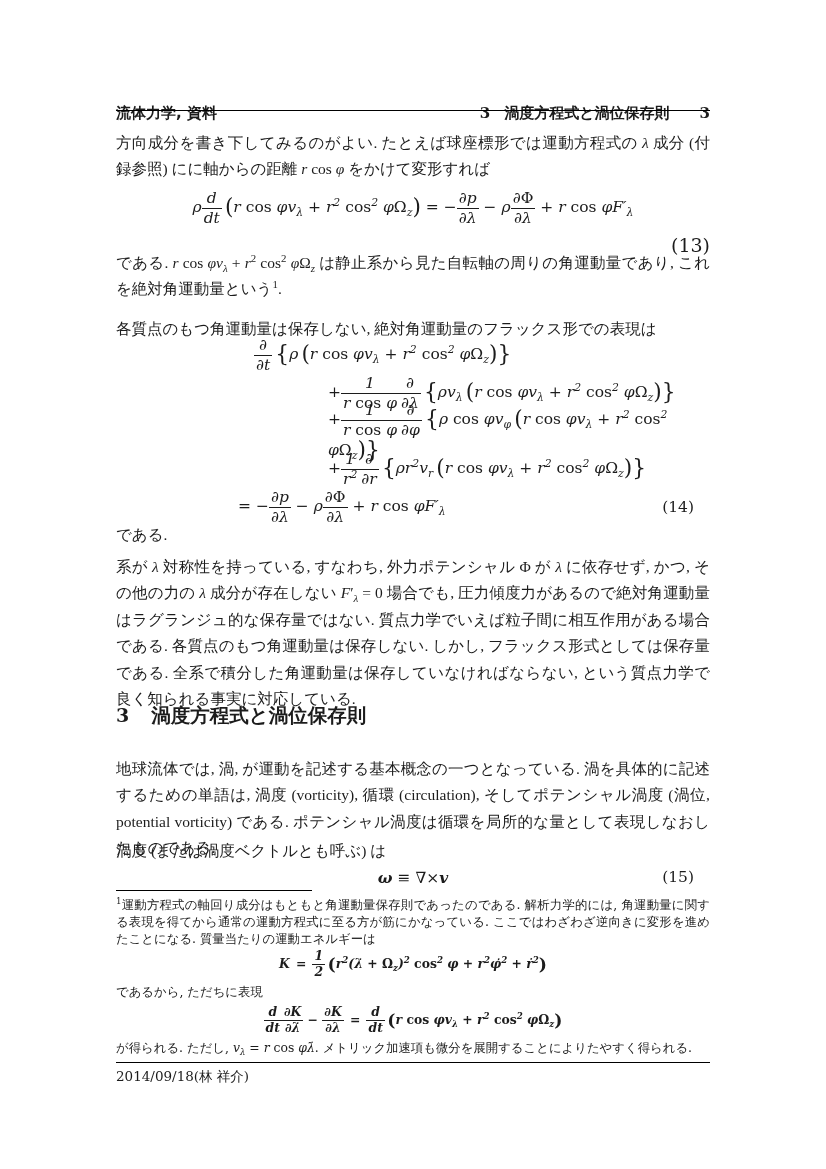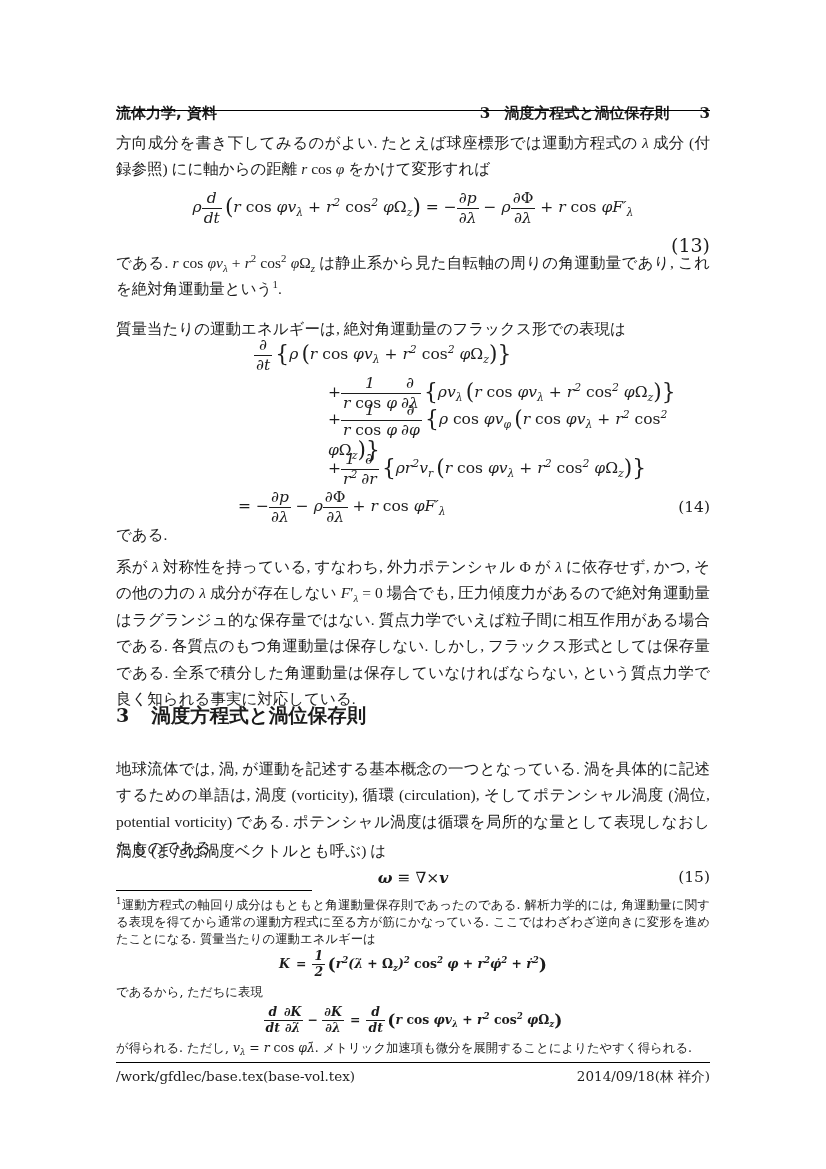--- a/index.html
+++ b/index.html
@@ -22,21 +22,21 @@
   
   .eq{font-style:italic;font-size:15.5px;}
   .rm{font-style:normal;}
   .fr{display:inline-block;vertical-align:middle;text-align:center;}
   .fr .nu{display:block;line-height:1.2;padding:0 2px;}
   .fr .de{display:block;line-height:1.2;padding:0 2px;border-top:1px solid #1c1c1c;}
   .bg{font-style:normal;font-size:1.4em;vertical-align:-0.1em;line-height:1;}
   sub,sup{font-size:0.7em;line-height:0;}
   .eqrow{position:relative;display:flex;align-items:center;height:40px;}
   .eqrow.center{justify-content:center;}
-  .eqno{font-style:normal;position:absolute;right:0;top:50%;transform:translateY(-50%);font-size:15.5px;}
+  .eqno{font-style:normal;position:absolute;right:16px;top:50%;transform:translateY(-50%);font-size:15.5px;}
   .eqno-line{text-align:right;font-size:19px;}
   .eq14 .eqrow{height:38px;}
   .ind0{padding-left:138px;}
   .ind1{padding-left:212px;}
   .ind4{padding-left:122px;}
   
   .h2{display:flex;align-items:baseline;}
   .h2 .no{font-weight:bold;font-size:19px;}
   .h2 .tt{margin-left:22px;font-size:19.5px;}
   
@@ -65,21 +65,21 @@
 
 <div class="blk eq" style="top:186px;">
   <div class="eqrow center" style="height:44px;">
     <span>ρ<span class="fr"><span class="nu">d</span><span class="de">dt</span></span> <span class="bg">(</span>r <span class="rm">cos</span> φv<sub>λ</sub> + r<sup>2</sup> <span class="rm">cos</span><sup>2</sup> φ<span class="rm">Ω</span><sub>z</sub><span class="bg">)</span> = −<span class="fr"><span class="nu">∂p</span><span class="de">∂λ</span></span> − ρ<span class="fr"><span class="nu">∂<span class="rm">Φ</span></span><span class="de">∂λ</span></span> + r <span class="rm">cos</span> φF′<sub>λ</sub></span>
   </div>
 </div>
 <div class="blk eqno-line" style="top:234px;">(13)</div>
 
 <div class="blk jtext" style="top:250px;">である. <i>r</i> cos <i>φv<sub>λ</sub></i> + <i>r</i><sup>2</sup> cos<sup>2</sup> <i>φ</i>Ω<i><sub>z</sub></i> は静止系から見た自転軸の周りの角運動量であり, これを絶対角運動量という<sup>1</sup>.</div>
 
-<div class="blk jtext" style="top:316px;">質量当たりの運動エネルギーは, 絶対角運動量のフラックス形での表現は</div>
+<div class="blk jtext" style="top:316px;">各質点のもつ角運動量は保存しない, 絶対角運動量のフラックス形での表現は</div>
 
 <div class="blk eq eq14" style="top:336px;">
   <div class="eqrow ind0">
       <span><span class="fr"><span class="nu">∂</span><span class="de">∂t</span></span> <span class="bg">{</span>ρ <span class="bg">(</span>r <span class="rm">cos</span> φv<sub>λ</sub> + r<sup>2</sup> <span class="rm">cos</span><sup>2</sup> φ<span class="rm">Ω</span><sub>z</sub><span class="bg">)</span><span class="bg">}</span></span>
     </div>
   <div class="eqrow ind1">
       <span>+<span class="fr"><span class="nu">1</span><span class="de">r <span class="rm">cos</span> φ</span></span><span class="fr"><span class="nu">∂</span><span class="de">∂λ</span></span> <span class="bg">{</span>ρv<sub>λ</sub> <span class="bg">(</span>r <span class="rm">cos</span> φv<sub>λ</sub> + r<sup>2</sup> <span class="rm">cos</span><sup>2</sup> φ<span class="rm">Ω</span><sub>z</sub><span class="bg">)</span><span class="bg">}</span></span>
     </div>
   <div class="eqrow ind1">
       <span>+<span class="fr"><span class="nu">1</span><span class="de">r <span class="rm">cos</span> φ</span></span><span class="fr"><span class="nu">∂</span><span class="de">∂φ</span></span> <span class="bg">{</span>ρ <span class="rm">cos</span> φv<sub>φ</sub> <span class="bg">(</span>r <span class="rm">cos</span> φv<sub>λ</sub> + r<sup>2</sup> <span class="rm">cos</span><sup>2</sup> φ<span class="rm">Ω</span><sub>z</sub><span class="bg">)</span><span class="bg">}</span></span>
@@ -123,15 +123,14 @@
 <div class="blk fn" style="top:984px;">であるから, ただちに表現</div>
 <div class="blk eq fn-eq" style="top:1002px;">
   <div class="eqrow center" style="height:36px;">
       <span><span class="fr"><span class="nu">d</span><span class="de">dt</span></span><span class="fr"><span class="nu">∂K</span><span class="de">∂λ̇</span></span> − <span class="fr"><span class="nu">∂K</span><span class="de">∂λ</span></span> = <span class="fr"><span class="nu">d</span><span class="de">dt</span></span> <span class="bg">(</span>r <span class="rm">cos</span> φv<sub>λ</sub> + r<sup>2</sup> <span class="rm">cos</span><sup>2</sup> φ<span class="rm">Ω</span><sub>z</sub><span class="bg">)</span></span>
     </div>
 </div>
 <div class="blk fn" style="top:1040px;">が得られる. ただし, <i>v<sub>λ</sub></i> = <i>r</i> cos <i>φλ̇</i>. メトリック加速項も微分を展開することによりたやすく得られる.</div>
 
 <div class="blk rule ftr-rule"></div>
 <div class="blk ftr">
-  <span>/work/gfdlec/base.tex(base-vol.tex)</span>
   <span>2014/09/18(林 祥介)</span>
 </div>
 
 </body></html>

